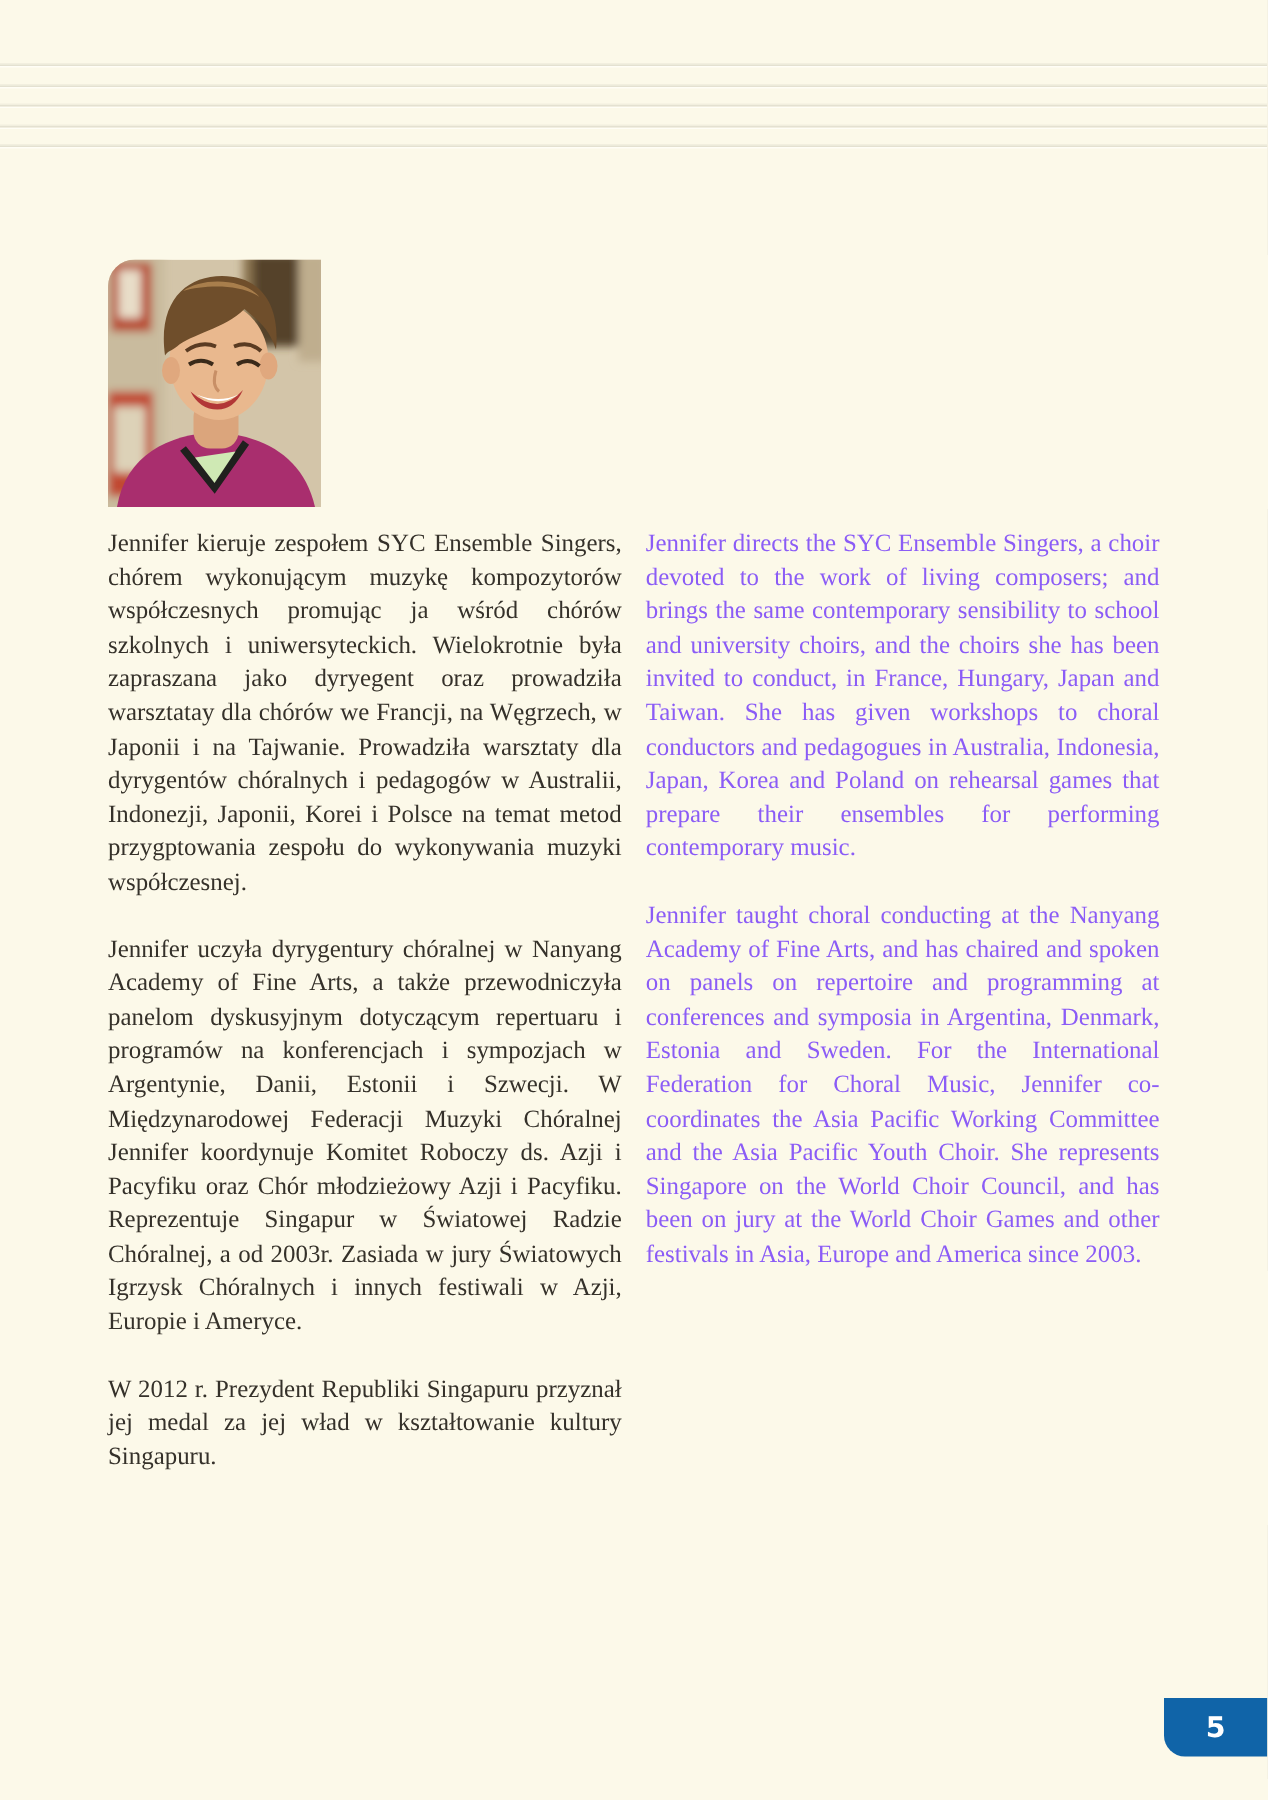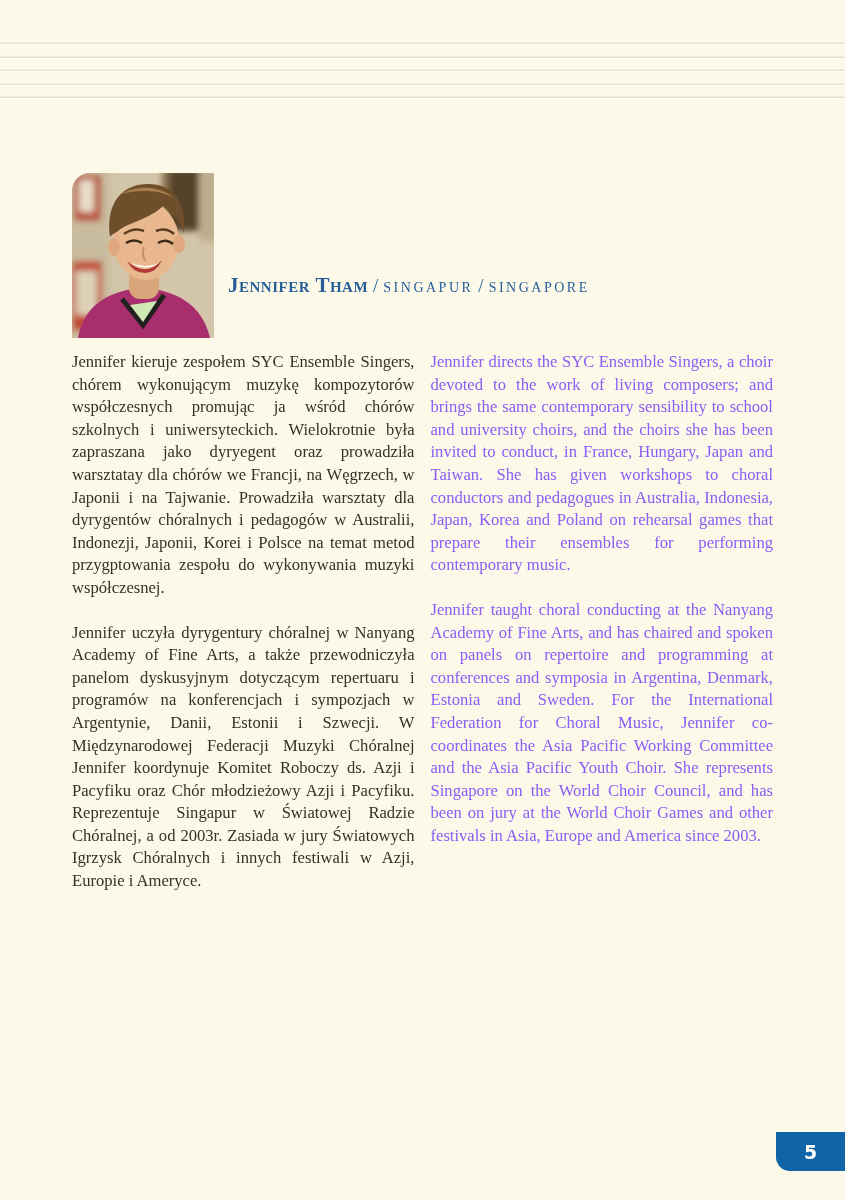--- a/index.html
+++ b/index.html
@@ -144,28 +144,26 @@
         <path d="M84,58 q10,-4 18,3" stroke="#5a3b22" stroke-width="2.6" fill="none"></path>
         <path d="M54,70 q8,-5 16,0" stroke="#3a2a1a" stroke-width="2.6" fill="none"></path>
         <path d="M86,70 q8,-5 15,1" stroke="#3a2a1a" stroke-width="2.6" fill="none"></path>
         <path d="M72,74 q-3,10 2,14" stroke="#c88f66" stroke-width="2" fill="none"></path>
         <path d="M55,88 q19,17 35,-1 q-6,13 -17,13 q-12,0 -18,-12 Z" fill="#b23737"></path>
         <path d="M59,90 q15,9 28,0 q-13,6 -28,0 Z" fill="#ffffff"></path>
       </g>
     </svg>
   </div>
 
-  <div class="profile-title">
-    <span class="name">Jennifer Tham</span><span class="sep">/</span><span class="country">singapur</span><span class="sep">/</span><span class="country">singapore</span>
-  </div>
 
   <div class="columns">
     <div class="col col-pl" lang="pl">
       <p>Jennifer kieruje zespołem SYC Ensemble Singers, chórem wykonującym muzykę kompozytorów współczesnych promując ja wśród chórów szkolnych i uniwersyteckich. Wielokrotnie była zapraszana jako dyryegent oraz prowadziła warsztatay dla chórów we Francji, na Węgrzech, w Japonii i na Tajwanie. Prowadziła warsztaty dla dyrygentów chóralnych i pedagogów w Australii, Indonezji, Japonii, Korei i Polsce na temat metod przygptowania zespołu do wykonywania muzyki współczesnej.</p>
       <p>Jennifer uczyła dyrygentury chóralnej w Nanyang Academy of Fine Arts, a także przewodniczyła panelom dyskusyjnym dotyczącym repertuaru i programów na konferencjach i sympozjach w Argentynie, Danii, Estonii i Szwecji. W Międzynarodowej Federacji Muzyki Chóralnej Jennifer koordynuje Komitet Roboczy ds. Azji i Pacyfiku oraz Chór młodzieżowy Azji i Pacyfiku. Reprezentuje Singapur w Światowej Radzie Chóralnej, a od 2003r. Zasiada w jury Światowych Igrzysk Chóralnych i innych festiwali w Azji, Europie i Ameryce.</p>
+      <p>W 2012 r. Prezydent Republiki Singapuru przyznał jej medal za jej wład w kształtowanie kultury Singapuru.</p>
     </div>
     <div class="col col-en" lang="en">
       <p>Jennifer directs the SYC Ensemble Singers, a choir devoted to the work of living composers; and brings the same contemporary sensibility to school and university choirs, and the choirs she has been invited to conduct, in France, Hungary, Japan and Taiwan. She has given workshops to choral conductors and pedagogues in Australia, Indonesia, Japan, Korea and Poland on rehearsal games that prepare their ensembles for performing contemporary music.</p>
       <p>Jennifer taught choral conducting at the Nanyang Academy of Fine Arts, and has chaired and spoken on panels on repertoire and programming at conferences and symposia in Argentina, Denmark, Estonia and Sweden. For the International Federation for Choral Music, Jennifer co-coordinates the Asia Pacific Working Committee and the Asia Pacific Youth Choir. She represents Singapore on the World Choir Council, and has been on jury at the World Choir Games and other festivals in Asia, Europe and America since 2003.</p>
     </div>
   </div>
 
   <div class="page-badge">
     <span>5</span>
   </div>

